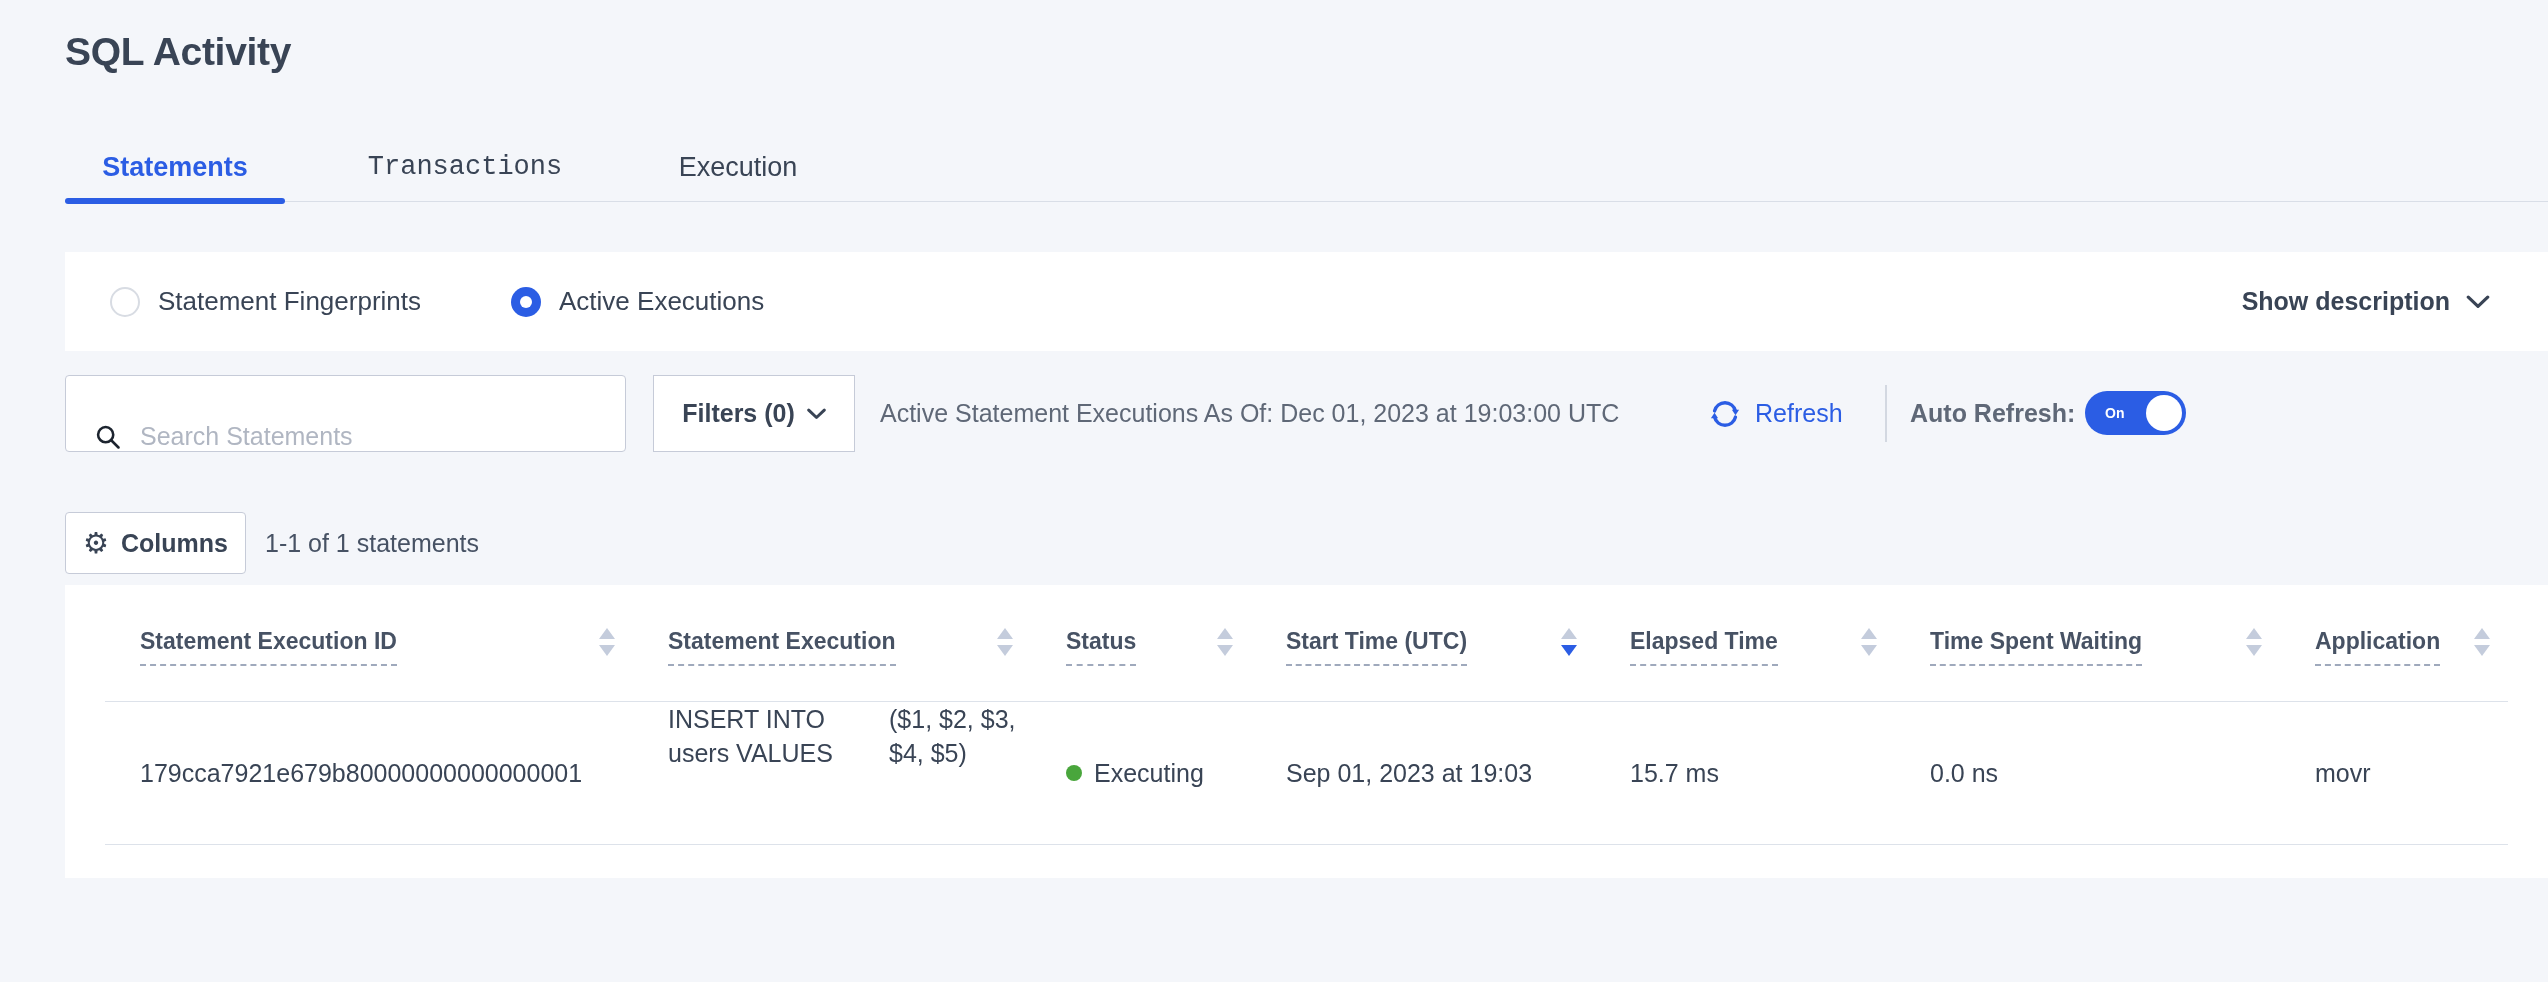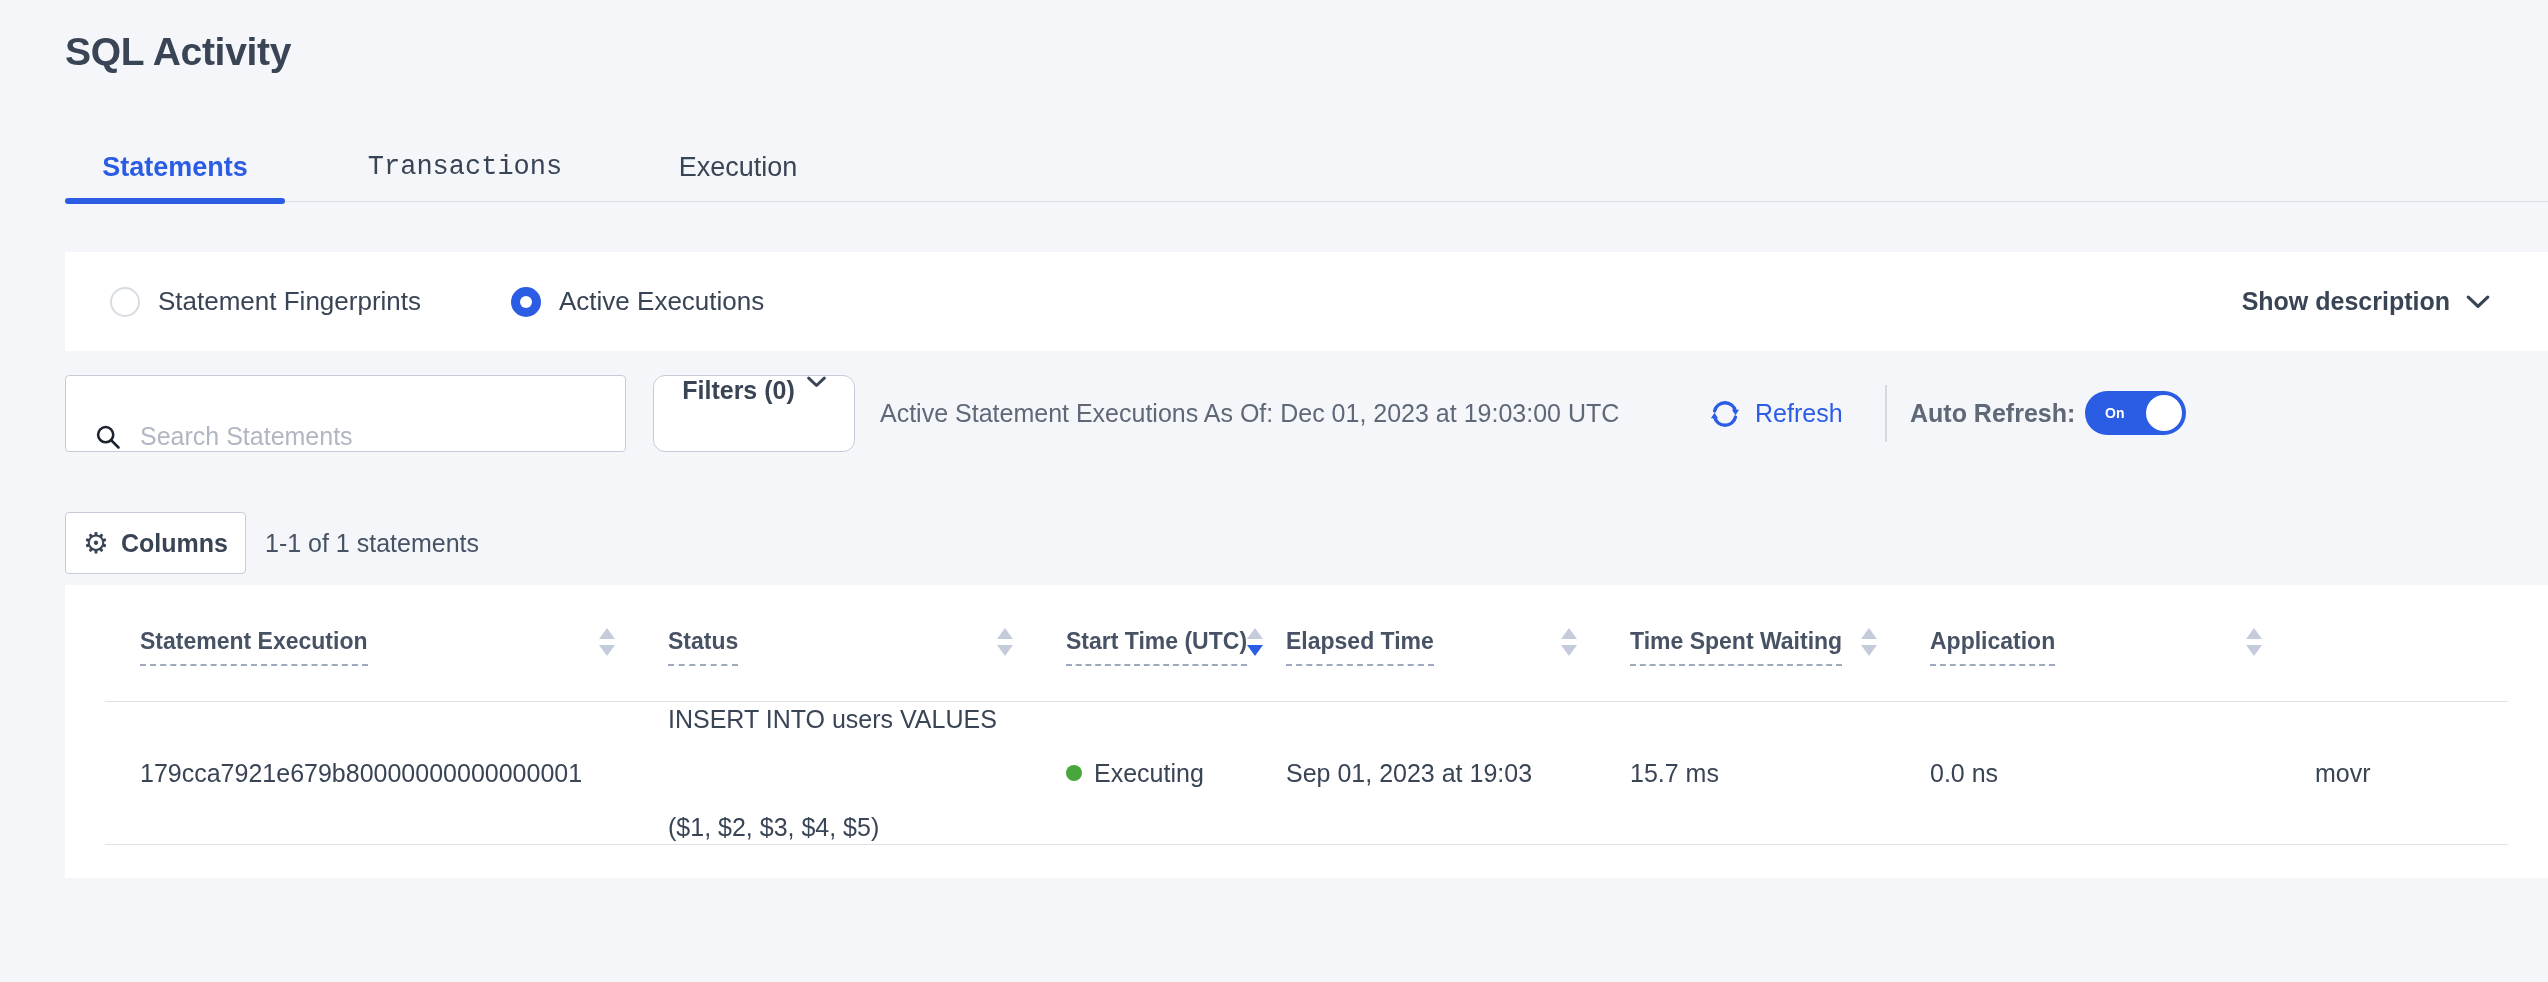--- a/index.html
+++ b/index.html
@@ -78,21 +78,21 @@
     border:1px solid #C6CBD8;border-radius:4px;display:flex;align-items:flex-end;
     padding:0 18px 0 28px;
   }
   .search-box input{
     border:none;outline:none;flex:1;margin-left:18px;font-size:25px;
     font-family:inherit;color:var(--dark-slate);background:transparent;
   }
   .search-box input::placeholder{color:var(--placeholder-gray);}
   .filters-btn{
     position:absolute;left:588px;top:0;width:202px;height:77px;background:#fff;
-    border:1px solid #C6CBD8;border-radius:12px;display:flex;justify-content:center;
+    border:1px solid #C6CBD8;border-radius:0;display:flex;align-items:center;justify-content:center;
     font-size:25px;font-weight:700;color:var(--dark-slate);cursor:pointer;
   }
   .filters-btn svg{margin-left:12px;}
   .asof-text{
     position:absolute;left:815px;top:0;height:77px;display:flex;align-items:center;
     font-size:25px;color:var(--gray-text);
   }
   .refresh-btn{
     position:absolute;left:1642px;top:0;height:77px;display:flex;align-items:center;
     color:var(--accent-blue);font-size:25px;cursor:pointer;
@@ -155,21 +155,21 @@
   }
   .sort .down{
     width:0;height:0;border-left:8px solid transparent;border-right:8px solid transparent;
     border-top:11px solid var(--sort-arrow-gray);
   }
   .sort .down.active{border-top-color:var(--accent-blue);}
   .trow{height:143px;border-bottom:1px solid #DDE2EA;cursor:pointer;}
   .td{
     display:flex;align-items:center;padding-left:35px;font-size:25px;color:var(--dark-slate);
   }
-  .td.stmt{flex-direction:column;align-items:flex-start;justify-content:space-between;line-height:34px;}
+  .td.stmt{align-items:flex-start;justify-content:center;line-height:34px;}
   .status-dot{
     width:16px;height:16px;border-radius:50%;background:var(--status-green);
     margin-right:12px;flex:0 0 auto;
   }
 </style>
 </head>
 <body>
 
 <h1 class="page-title">SQL Activity</h1>
 
@@ -246,20 +246,27 @@
     <span>Columns</span>
   </button>
   <div class="results-count">
     <span>1-1 of 1 statements</span>
   </div>
 </section>
 
 <section class="table-card">
   <div class="thead">
     <div class="th">
+      <span class="hlabel">Statement Execution ID</span>
+      <span class="sort">
+          <i class="up"></i>
+          <i class="down"></i>
+        </span>
+    </div>
+    <div class="th">
       <span class="hlabel">Statement Execution</span>
       <span class="sort">
           <i class="up"></i>
           <i class="down"></i>
         </span>
     </div>
     <div class="th">
       <span class="hlabel">Status</span>
       <span class="sort">
           <i class="up"></i>

